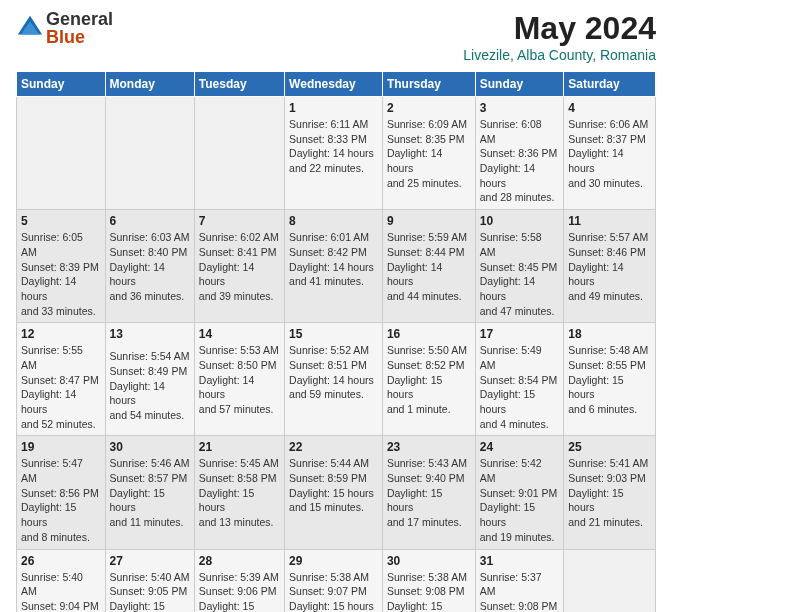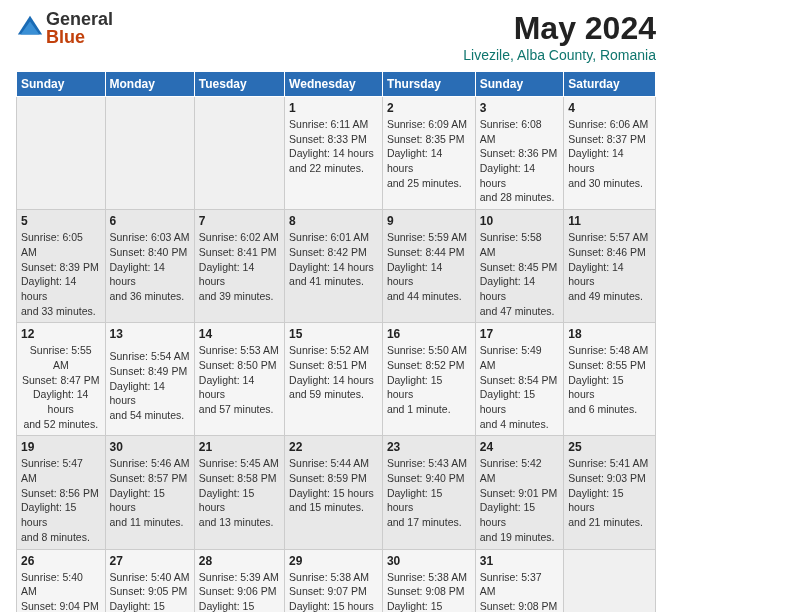--- a/index.html
+++ b/index.html
@@ -216,21 +216,21 @@
             <span class="day-num">11</span>
             <div class="day-info" style="white-space: pre-line;">Sunrise: 5:57 AM
 Sunset: 8:46 PM
 Daylight: 14 hours
 and 49 minutes.</div>
           </td>
         </tr>
         <tr>
           <td>
             <span class="day-num">12</span>
-            <div class="day-info" style="white-space: pre-line; text-align: center;">Sunrise: 5:55 AM
+            <div class="day-info" style="white-space: pre-line;">Sunrise: 5:55 AM
 Sunset: 8:47 PM
 Daylight: 14 hours
 and 52 minutes.</div>
           </td>
           <td>
             <span class="day-num">13</span>
             <div class="day-info" style="white-space: pre-line; margin-top: 8px;">Sunrise: 5:54 AM
 Sunset: 8:49 PM
 Daylight: 14 hours
 and 54 minutes.</div>

